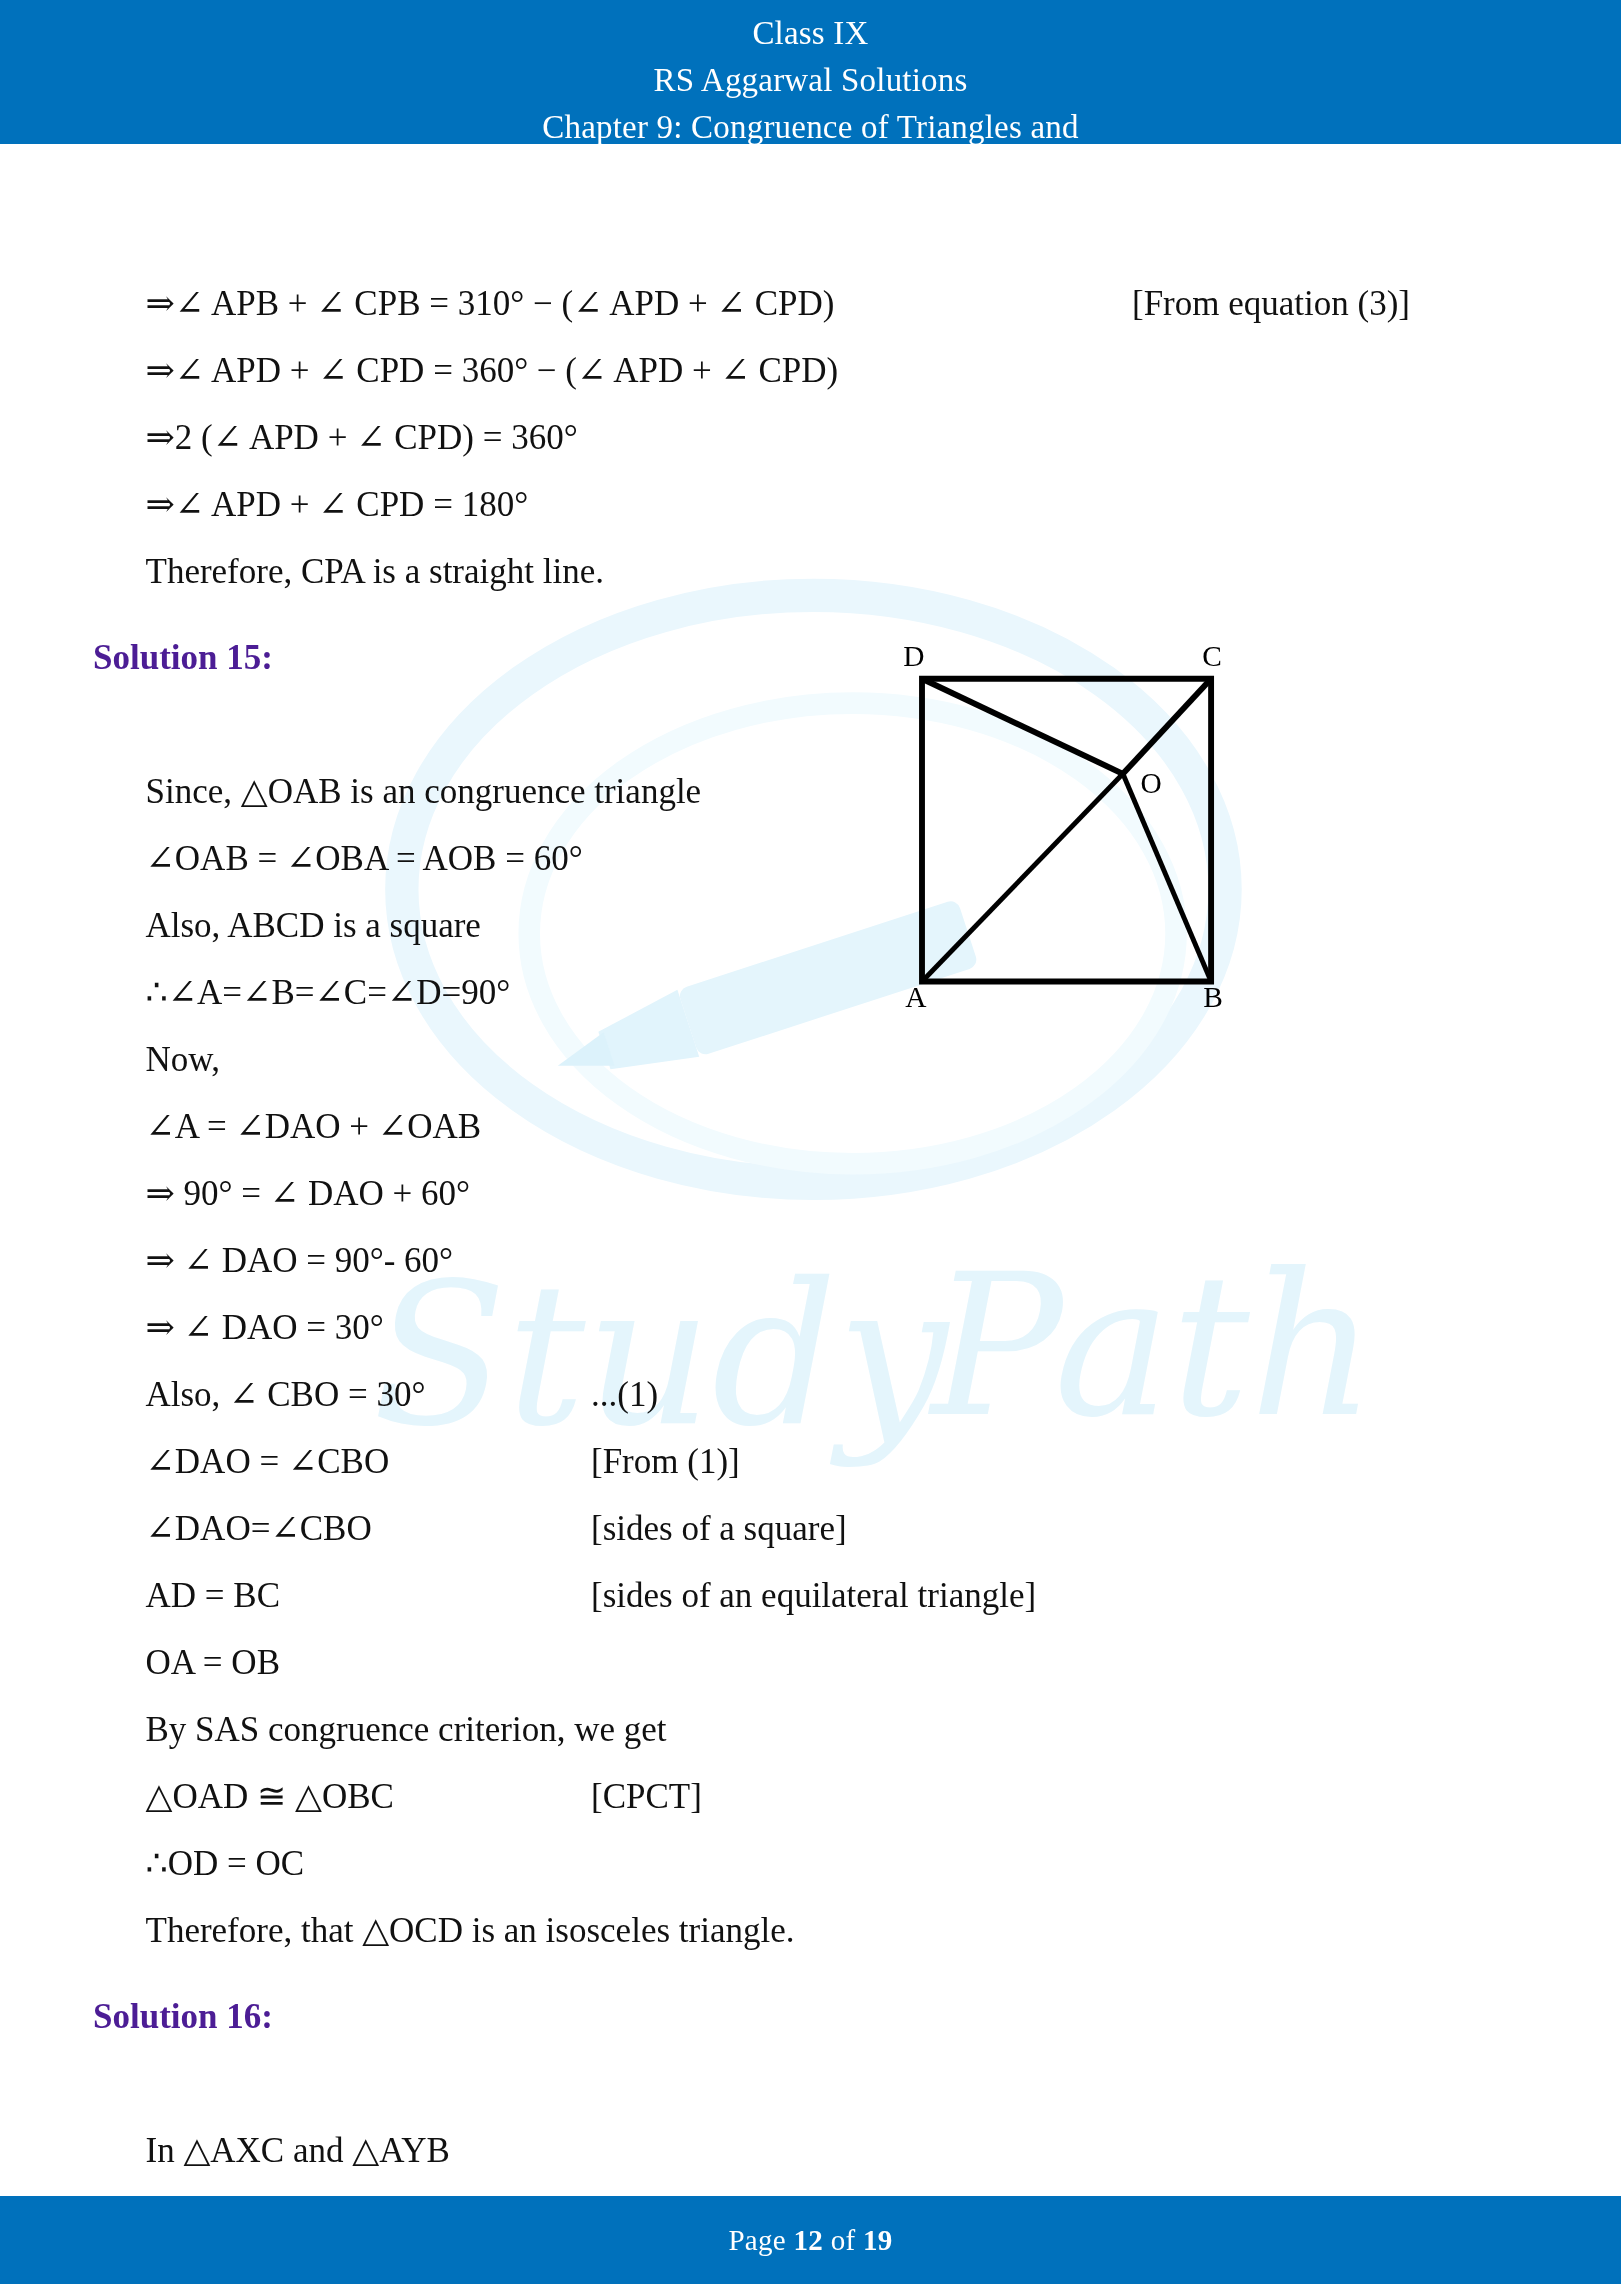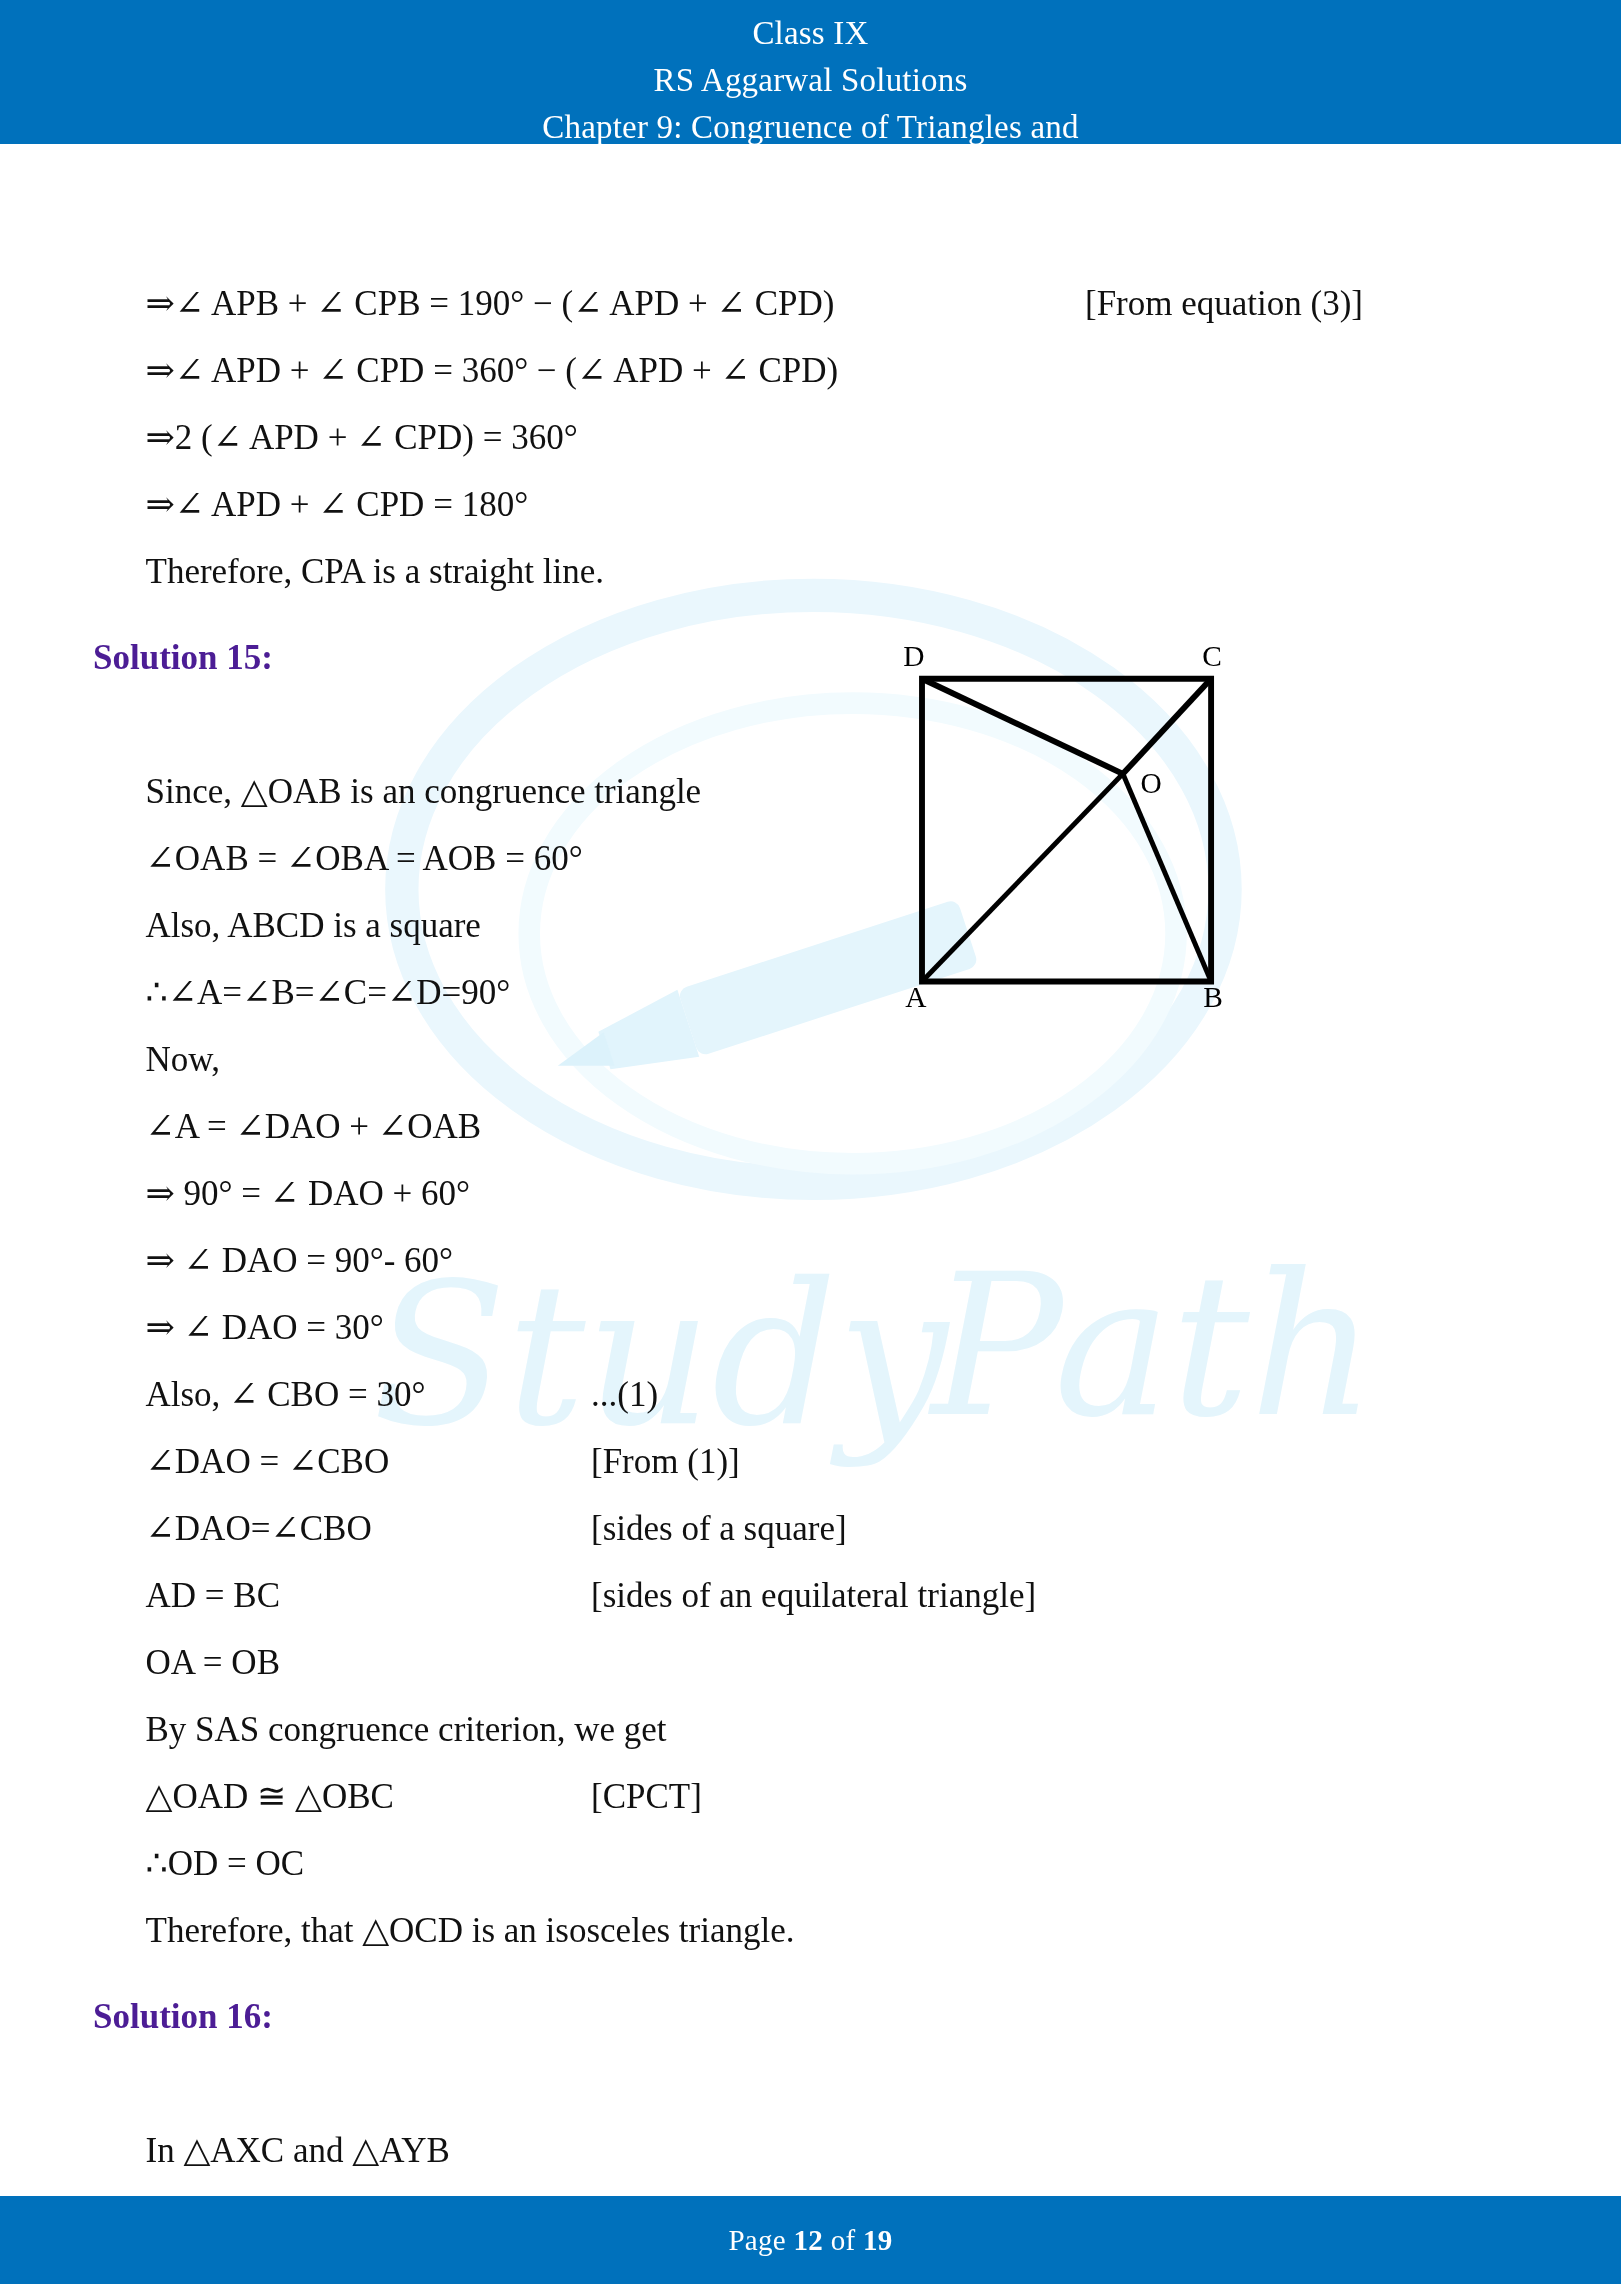--- a/index.html
+++ b/index.html
@@ -75,21 +75,21 @@
     color: #111111;
     white-space: pre;
   }
   .line .lhs { display: inline-block; }
   .line .rhs {
     position: absolute;
     top: 0;
     font-size: 35px;
     white-space: pre;
   }
-  .rhs-far { left: 992px; }
+  .rhs-far { left: 1039px; }
   .rhs-mid { left: 498px; }
   .rhs-note { left: 498px; }
   .spacer-lg { height: 86px; }
 
   .sol-head {
     display: block;
     height: 67px;
     line-height: 67px;
     font-size: 35px;
     font-weight: bold;
@@ -176,21 +176,21 @@
       <text class="fig-label" x="346" y="50">C</text>
       <text class="fig-label" x="43" y="398">A</text>
       <text class="fig-label" x="347" y="398">B</text>
       <text class="fig-label" x="283" y="180">O</text>
     </svg>
   </div>
 
   <div id="content">
 
     <div class="line">
-      <span class="lhs">⇒∠ APB + ∠ CPB = 190° − (∠ APD + ∠ CPD)</span>
+      <span class="lhs">⇒∠ APB + ∠ CPB = 310° − (∠ APD + ∠ CPD)</span>
     </div>
     <div class="line">
       <span class="lhs">⇒∠ APD + ∠ CPD = 360° − (∠ APD + ∠ CPD)</span>
       <span class="rhs rhs-far">[From equation (3)]</span>
     </div>
     <div class="line">
       <span class="lhs">⇒2 (∠ APD + ∠ CPD) = 360°</span>
     </div>
     <div class="line">
       <span class="lhs">⇒∠ APD + ∠ CPD = 180°</span>

